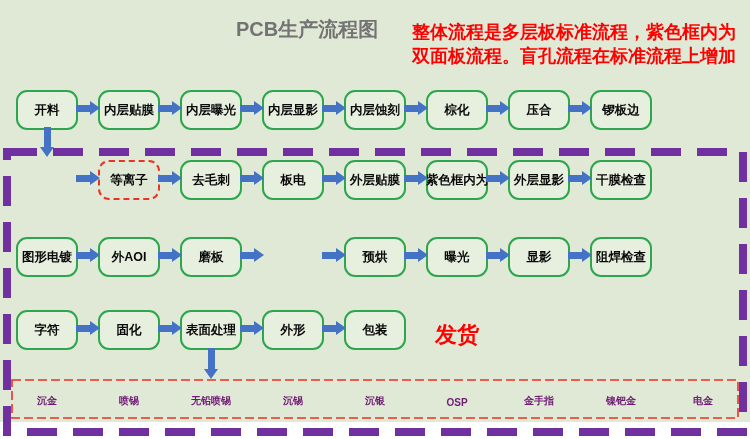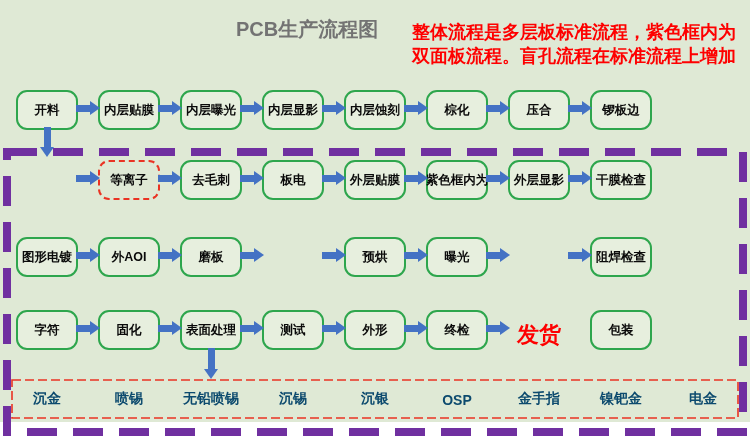--- a/index.html
+++ b/index.html
@@ -30,21 +30,21 @@
 
   .v-arrow { position:absolute; left:50%; transform:translateX(-50%); display:flex; flex-direction:column; align-items:center; z-index:4; }
   .v-arrow .shaft { width:7px; background:#4472c4; }
   .v-arrow .head { width:0; height:0; border-left:7px solid transparent; border-right:7px solid transparent; border-top:10px solid #4472c4; }
   .v1 { top:41px; } .v1 .shaft { height:20px; }
   .v2 { top:42px; } .v2 .shaft { height:21px; }
 
   .ship { font-size:22px; font-weight:bold; color:#fe0000; white-space:nowrap; }
 
   .surface-row { position:absolute; left:6px; top:388px; width:738px; height:20px; display:grid; grid-template-columns:repeat(9,1fr); z-index:3; }
-  .surface-row .cell { font-size:14px; font-weight:bold; color:#0c4a6e; white-space:nowrap; }
+  .surface-row .cell { font-size:10px; font-weight:bold; color:#701a75; white-space:nowrap; }
 </style>
 </head>
 <body>
 
 <div class="canvas">
   <div class="green-bg"></div>
 
   <svg class="frames" width="750" height="439" viewBox="0 0 750 439">
     <rect x="7" y="152" width="736" height="280" fill="none" stroke="#7030a0" stroke-width="8" stroke-dasharray="30 16"></rect>
     <rect x="12" y="380" width="726" height="38" fill="none" stroke="#ea3323" stroke-width="1.6" stroke-dasharray="9 4"></rect>
@@ -206,20 +206,21 @@
         </div>
     </div>
     <div class="cell">
       <div class="box">曝光</div>
       <div class="h-arrow">
           <i class="shaft"></i>
           <i class="head"></i>
         </div>
     </div>
     <div class="cell">
+      <div class="box">显影</div>
       <div class="h-arrow">
           <i class="shaft"></i>
           <i class="head"></i>
         </div>
     </div>
     <div class="cell">
       <div class="box">阻焊检查</div>
     </div>
   </div>
 
@@ -243,45 +244,31 @@
       <div class="h-arrow">
           <i class="shaft"></i>
           <i class="head"></i>
         </div>
       <div class="v-arrow v2">
           <i class="shaft"></i>
           <i class="head"></i>
         </div>
     </div>
     <div class="cell">
-      <div class="box">测试</div>
-      <div class="h-arrow">
-          <i class="shaft"></i>
-          <i class="head"></i>
-        </div>
-    </div>
-    <div class="cell">
       <div class="box">外形</div>
       <div class="h-arrow">
           <i class="shaft"></i>
           <i class="head"></i>
         </div>
     </div>
     <div class="cell">
-      <div class="box">终检</div>
-      <div class="h-arrow">
-          <i class="shaft"></i>
-          <i class="head"></i>
-        </div>
+      <div class="box">包装</div>
     </div>
     <div class="cell">
       <div class="ship">发货</div>
-    </div>
-    <div class="cell">
-      <div class="box">包装</div>
     </div>
     <div class="cell"></div>
   </div>
 
   <div class="surface-row">
     <div class="cell">沉金</div>
     <div class="cell">喷锡</div>
     <div class="cell">无铅喷锡</div>
     <div class="cell">沉锡</div>
     <div class="cell">沉银</div>

